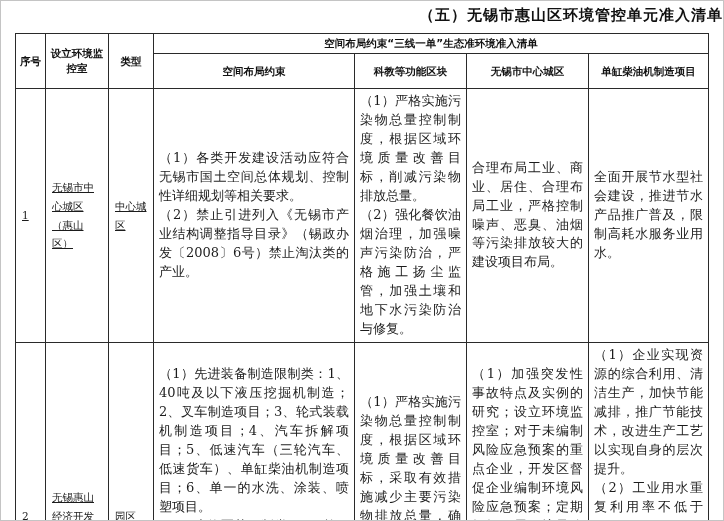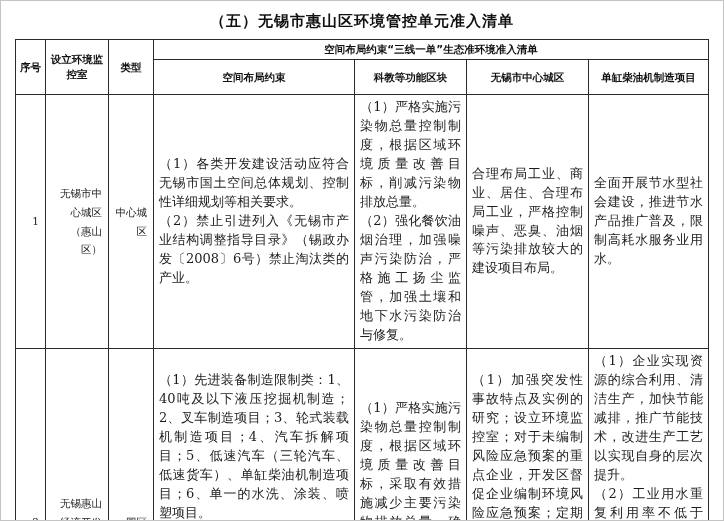--- a/index.html
+++ b/index.html
@@ -10,22 +10,22 @@
     color: #1c1c1c;
   }
   .page {
     position: relative;
     width: 724px; height: 521px;
     background: #ffffff;
     border: 1px solid #c4c4c4;
     overflow: hidden;
   }
   .doc-title {
-    margin-top: 11px;
-    text-align: center;
+    margin-top: 5px;
+    text-align: right;
     font-family: "DejaVu Sans", "Liberation Sans", sans-serif;
     font-weight: bold;
     font-size: 15px;
     letter-spacing: 1px;
     color: #111;
   }
   table.access-table {
     table-layout: fixed;
     border-collapse: collapse;
     margin: 8px auto 0 auto;
@@ -42,24 +42,25 @@
     text-align: center;
     padding: 2px 3px;
     line-height: 1.45;
     color: #111;
   }
   tr.hdr-a { height: 19px; }
   tr.hdr-b { height: 35px; }
   tr.row-1 { height: 188px; }
   tr.row-2 { height: 210px; }
   td.cell-center {
-    text-align: right;
+    text-align: left;
     font-size: 10.5px;
     line-height: 1.8;
     padding: 2px 6px;
+    text-decoration: underline;
   }
   td.cell-text {
     font-size: 13px;
     line-height: 1.46;
     padding: 3px 5px;
     text-align: justify;
     white-space: pre-line;
     overflow: hidden;
   }
   .page-number {

